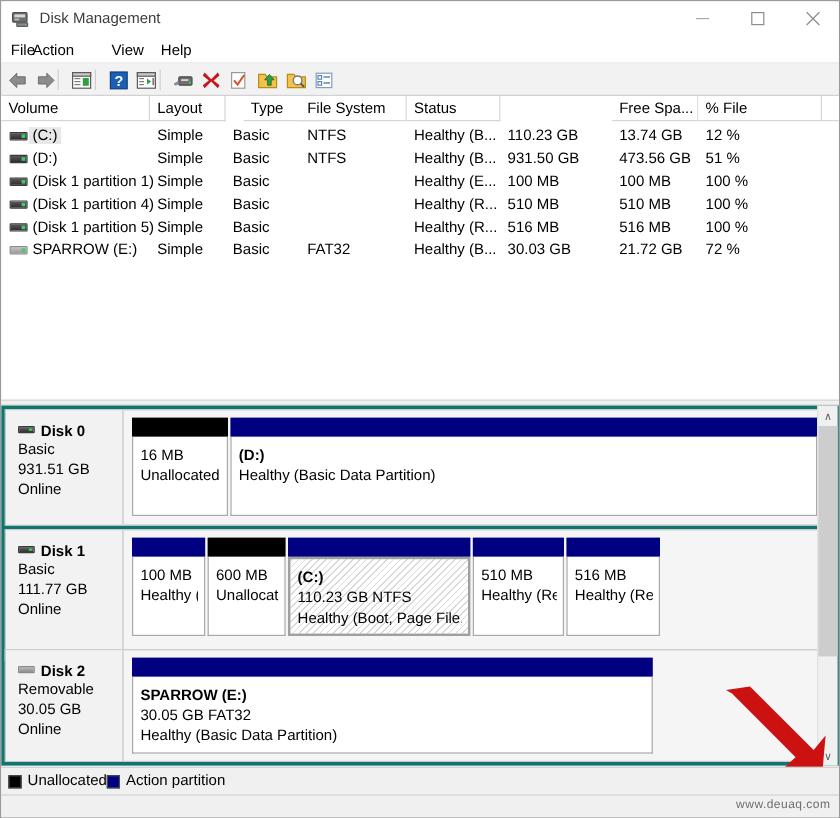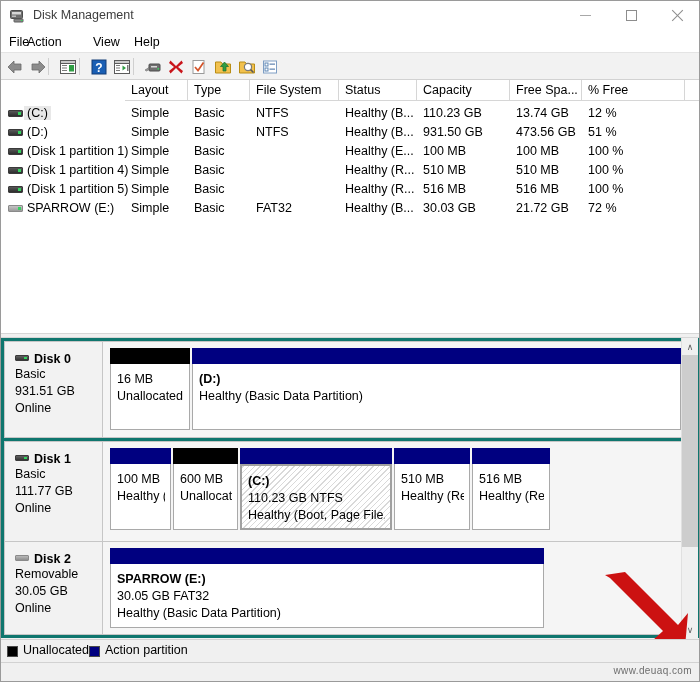--- a/index.html
+++ b/index.html
@@ -475,27 +475,27 @@
         <rect x="5" y="6" width="3" height="3" fill="#ffffff" stroke="#5f87b5"></rect>
         <rect x="9.5" y="6.5" width="5.5" height="1.3" fill="#6b8cb5"></rect>
         <rect x="5" y="11" width="3" height="3" fill="#ffffff" stroke="#5f87b5"></rect>
         <rect x="9.5" y="11.5" width="5.5" height="1.3" fill="#6b8cb5"></rect>
       </svg>
     </div>
   </div>
 
   <div class="listpane">
     <div class="lp-header">
+      <div class="hcell" style="left:0px;width:124px">Volume</div>
       <div class="hcell" style="left:124px;width:63px">Layout</div>
-      <div class="hcell" style="left:187px;width:62px">Type</div>
+      <div class="hcell" style="left:202px;width:62px">Type</div>
       <div class="hcell" style="left:249px;width:89px">File System</div>
       <div class="hcell" style="left:338px;width:78px">Status</div>
-      <div class="hcell" style="left:416px;width:93px">Capacity</div>
       <div class="hcell" style="left:509px;width:72px">Free Spa...</div>
-      <div class="hcell" style="left:581px;width:103px">% Free</div>
+      <div class="hcell" style="left:581px;width:103px">% File</div>
       <div class="hcell" style="left:684px;width:16px"></div>
     </div>
 
     <div class="row" style="top:24px">
       <span class="drvicon"></span>
       <span class="vol sel">(C:)</span>
       <span class="cell" style="left:130px">Simple</span>
       <span class="cell" style="left:193px">Basic</span>
       <span class="cell" style="left:255px">NTFS</span>
       <span class="cell" style="left:344px">Healthy (B...</span>

